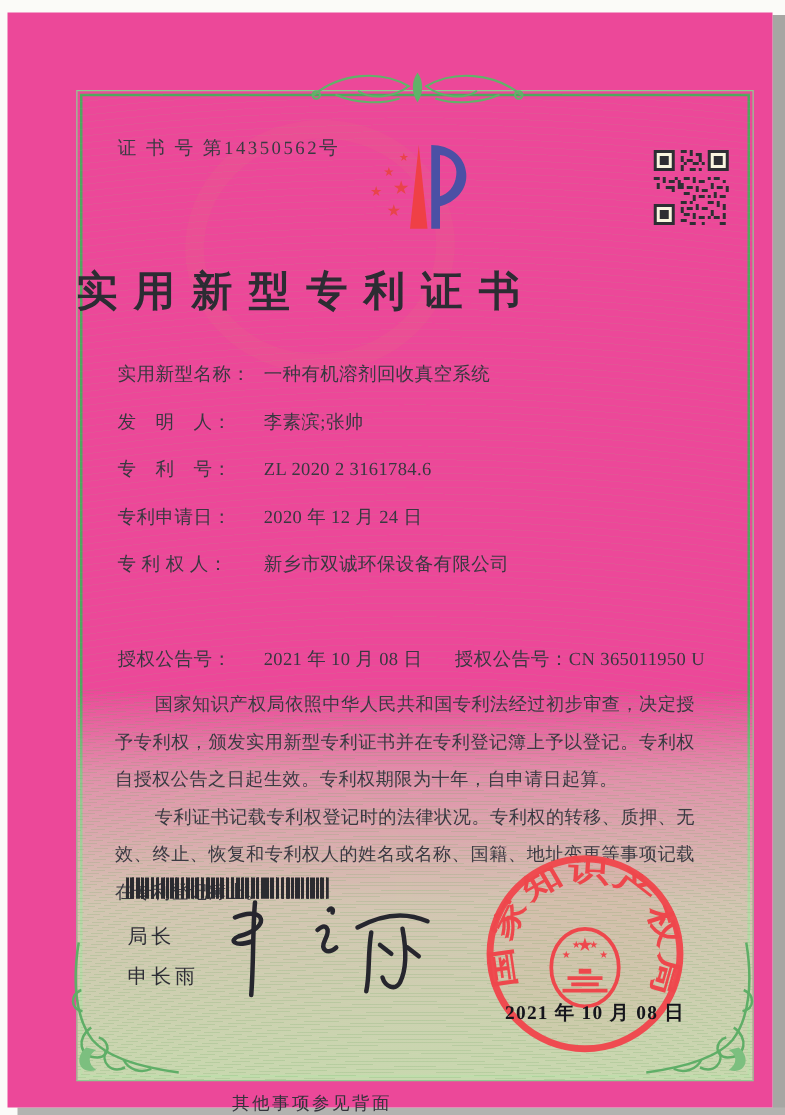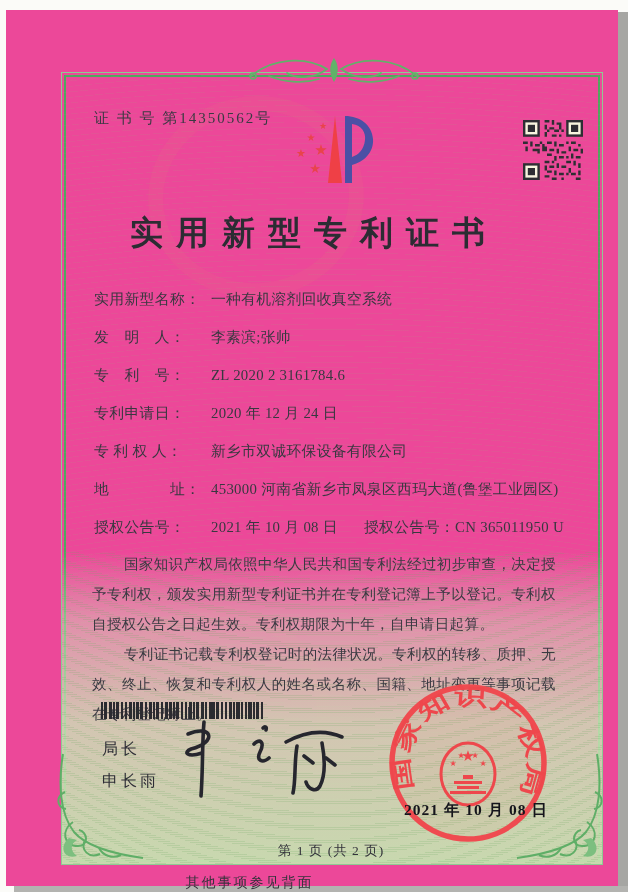--- a/index.html
+++ b/index.html
@@ -22,21 +22,21 @@
     background:
       repeating-radial-gradient(140% 75% at 50% 225%,
         rgba(255,255,255,0) 0 5.5px, rgba(108,168,98,.20) 5.5px 7px),
       linear-gradient(180deg, rgba(214,232,196,0) 0%, rgba(212,231,192,.45) 22%,
         rgba(205,228,184,.8) 55%, rgba(198,224,176,.95) 100%);}
   .watermark{position:absolute;border-radius:50%;pointer-events:none;}
   .wm1{left:142px;top:86px;width:186px;height:172px;border:15px solid rgba(231,128,122,.11);transform:rotate(-8deg);}
   .wm2{left:98px;top:596px;width:200px;height:190px;border:13px solid rgba(231,128,122,.06);}
   
   .certno{position:absolute;left:88px;top:99px;font-size:15px;letter-spacing:2px;color:#3a3a42;}
-  .title{position:absolute;left:55px;top:201px;width:506px;text-align:center;
+  .title{position:absolute;left:55px;top:201px;width:506px;
          font-size:33px;font-weight:600;letter-spacing:13px;color:#2c2c33;}
   .frow{position:absolute;left:88px;white-space:nowrap;font-size:14.8px;color:#383840;letter-spacing:.4px;}
   .flabel{display:inline-block;width:117px;white-space:pre;}
   .flabel2{display:inline-block;margin-left:26px;}
   .fvalue{letter-spacing:.3px;}
   .paras{position:absolute;left:86px;top:539px;width:464px;font-size:14.5px;line-height:30px;
          color:#3a3a42;text-align:justify;letter-spacing:.4px;}
   .paras p{margin:0;text-indent:2.2em;}
   .barcode{position:absolute;left:95px;top:692px;width:162px;height:17px;
     background:
@@ -165,23 +165,20 @@
     </div>
     <div class="frow" style="top:356px">
       <span class="flabel">专　利　号：</span><span class="fvalue">ZL 2020 2 3161784.6</span>
     </div>
     <div class="frow" style="top:394px">
       <span class="flabel">专利申请日：</span><span class="fvalue">2020 年 12 月 24 日</span>
     </div>
     <div class="frow" style="top:432px">
       <span class="flabel">专 利 权 人：</span><span class="fvalue">新乡市双诚环保设备有限公司</span>
     </div>
-    <div class="frow" style="top:470px">
-      <span class="flabel">地　　　　址：</span><span class="fvalue">453000 河南省新乡市凤泉区西玛大道(鲁堡工业园区)</span>
-    </div>
     <div class="frow" style="top:508px">
       <span class="flabel">授权公告号：</span><span class="fvalue">2021 年 10 月 08 日</span><span class="flabel2">授权公告号：</span><span class="fvalue">CN 365011950 U</span>
     </div>
 
     <div class="paras">
       <p>国家知识产权局依照中华人民共和国专利法经过初步审查，决定授予专利权，颁发实用新型专利证书并在专利登记簿上予以登记。专利权自授权公告之日起生效。专利权期限为十年，自申请日起算。</p>
       <p>专利证书记载专利权登记时的法律状况。专利权的转移、质押、无效、终止、恢复和专利权人的姓名或名称、国籍、地址变更等事项记载在专利登记簿上。</p>
     </div>
 
     <div class="barcode"></div>
@@ -224,17 +221,16 @@
           <rect x="80" y="97" width="10" height="4"></rect>
           <rect x="71" y="103" width="28" height="3"></rect>
           <rect x="74" y="108" width="22" height="3"></rect>
           <rect x="67" y="113" width="36" height="3"></rect>
         </g>
       </svg>
     </div>
 
     <div class="seal-date">2021 年 10 月 08 日</div>
 
-    <div class="pageinfo">第 1 页 (共 2 页)</div>
     <div class="backnote">其他事项参见背面</div>
 
   </div>
 </div>
 
 </body></html>

